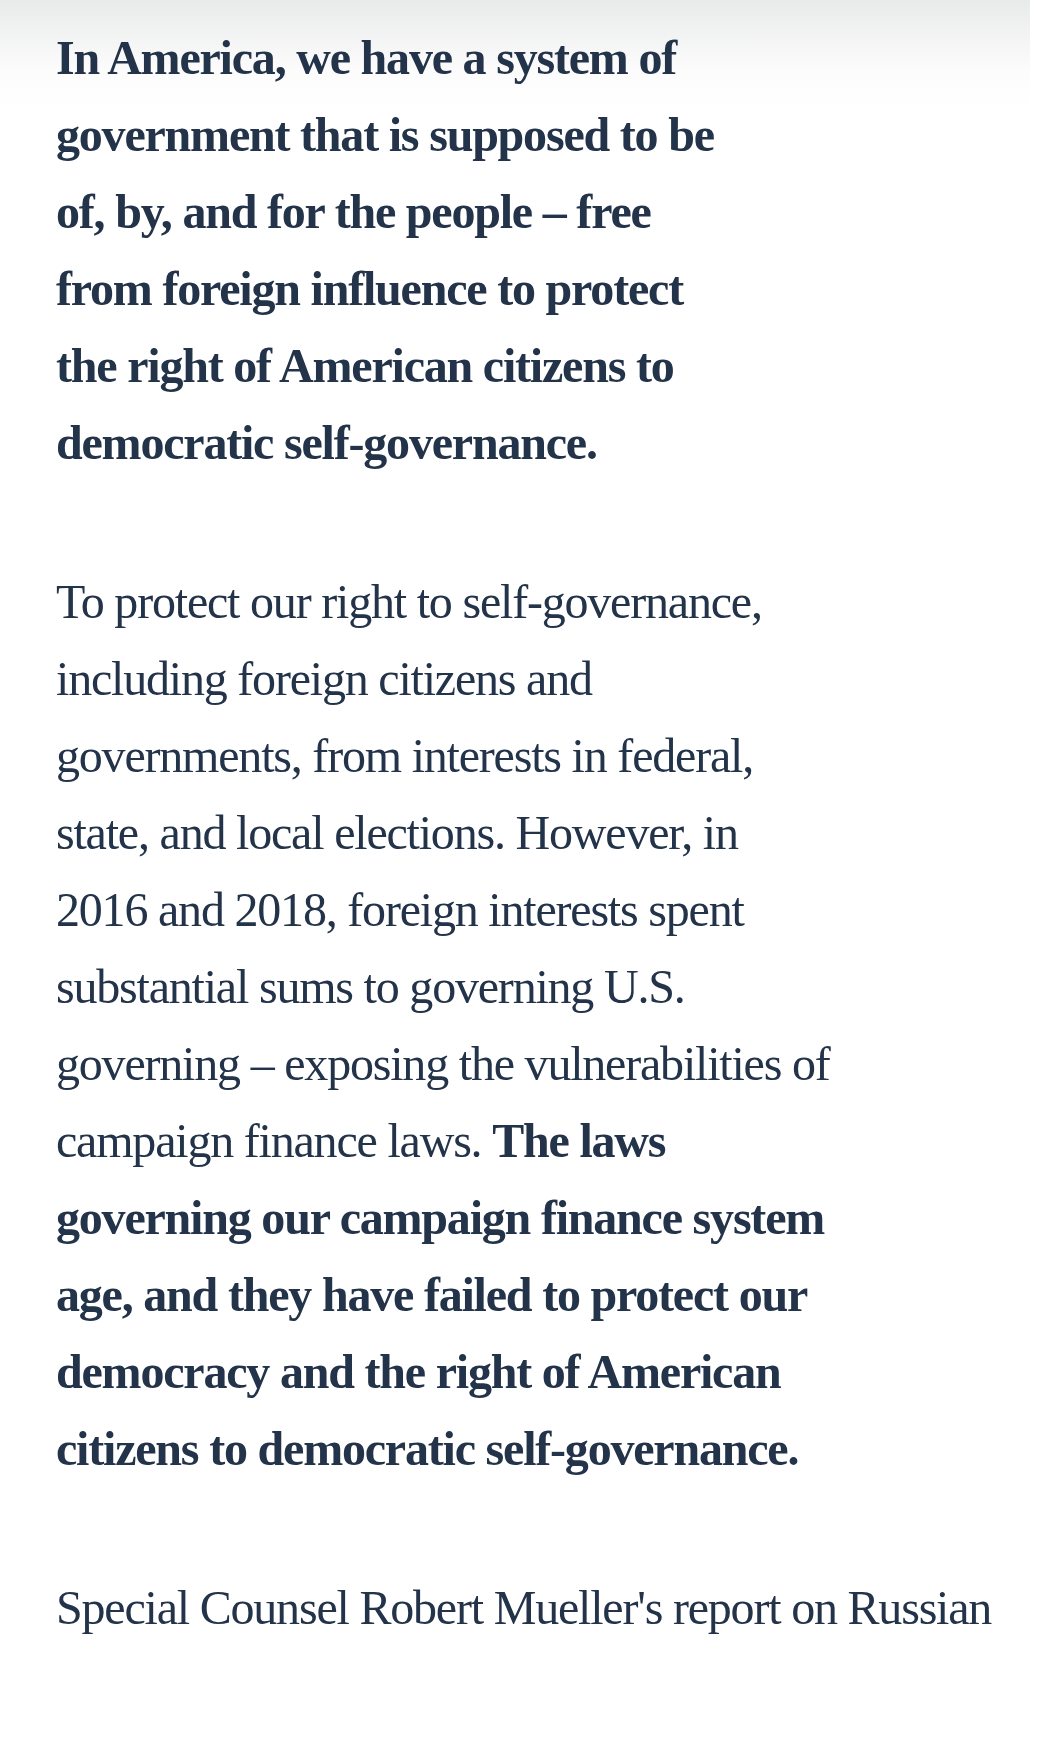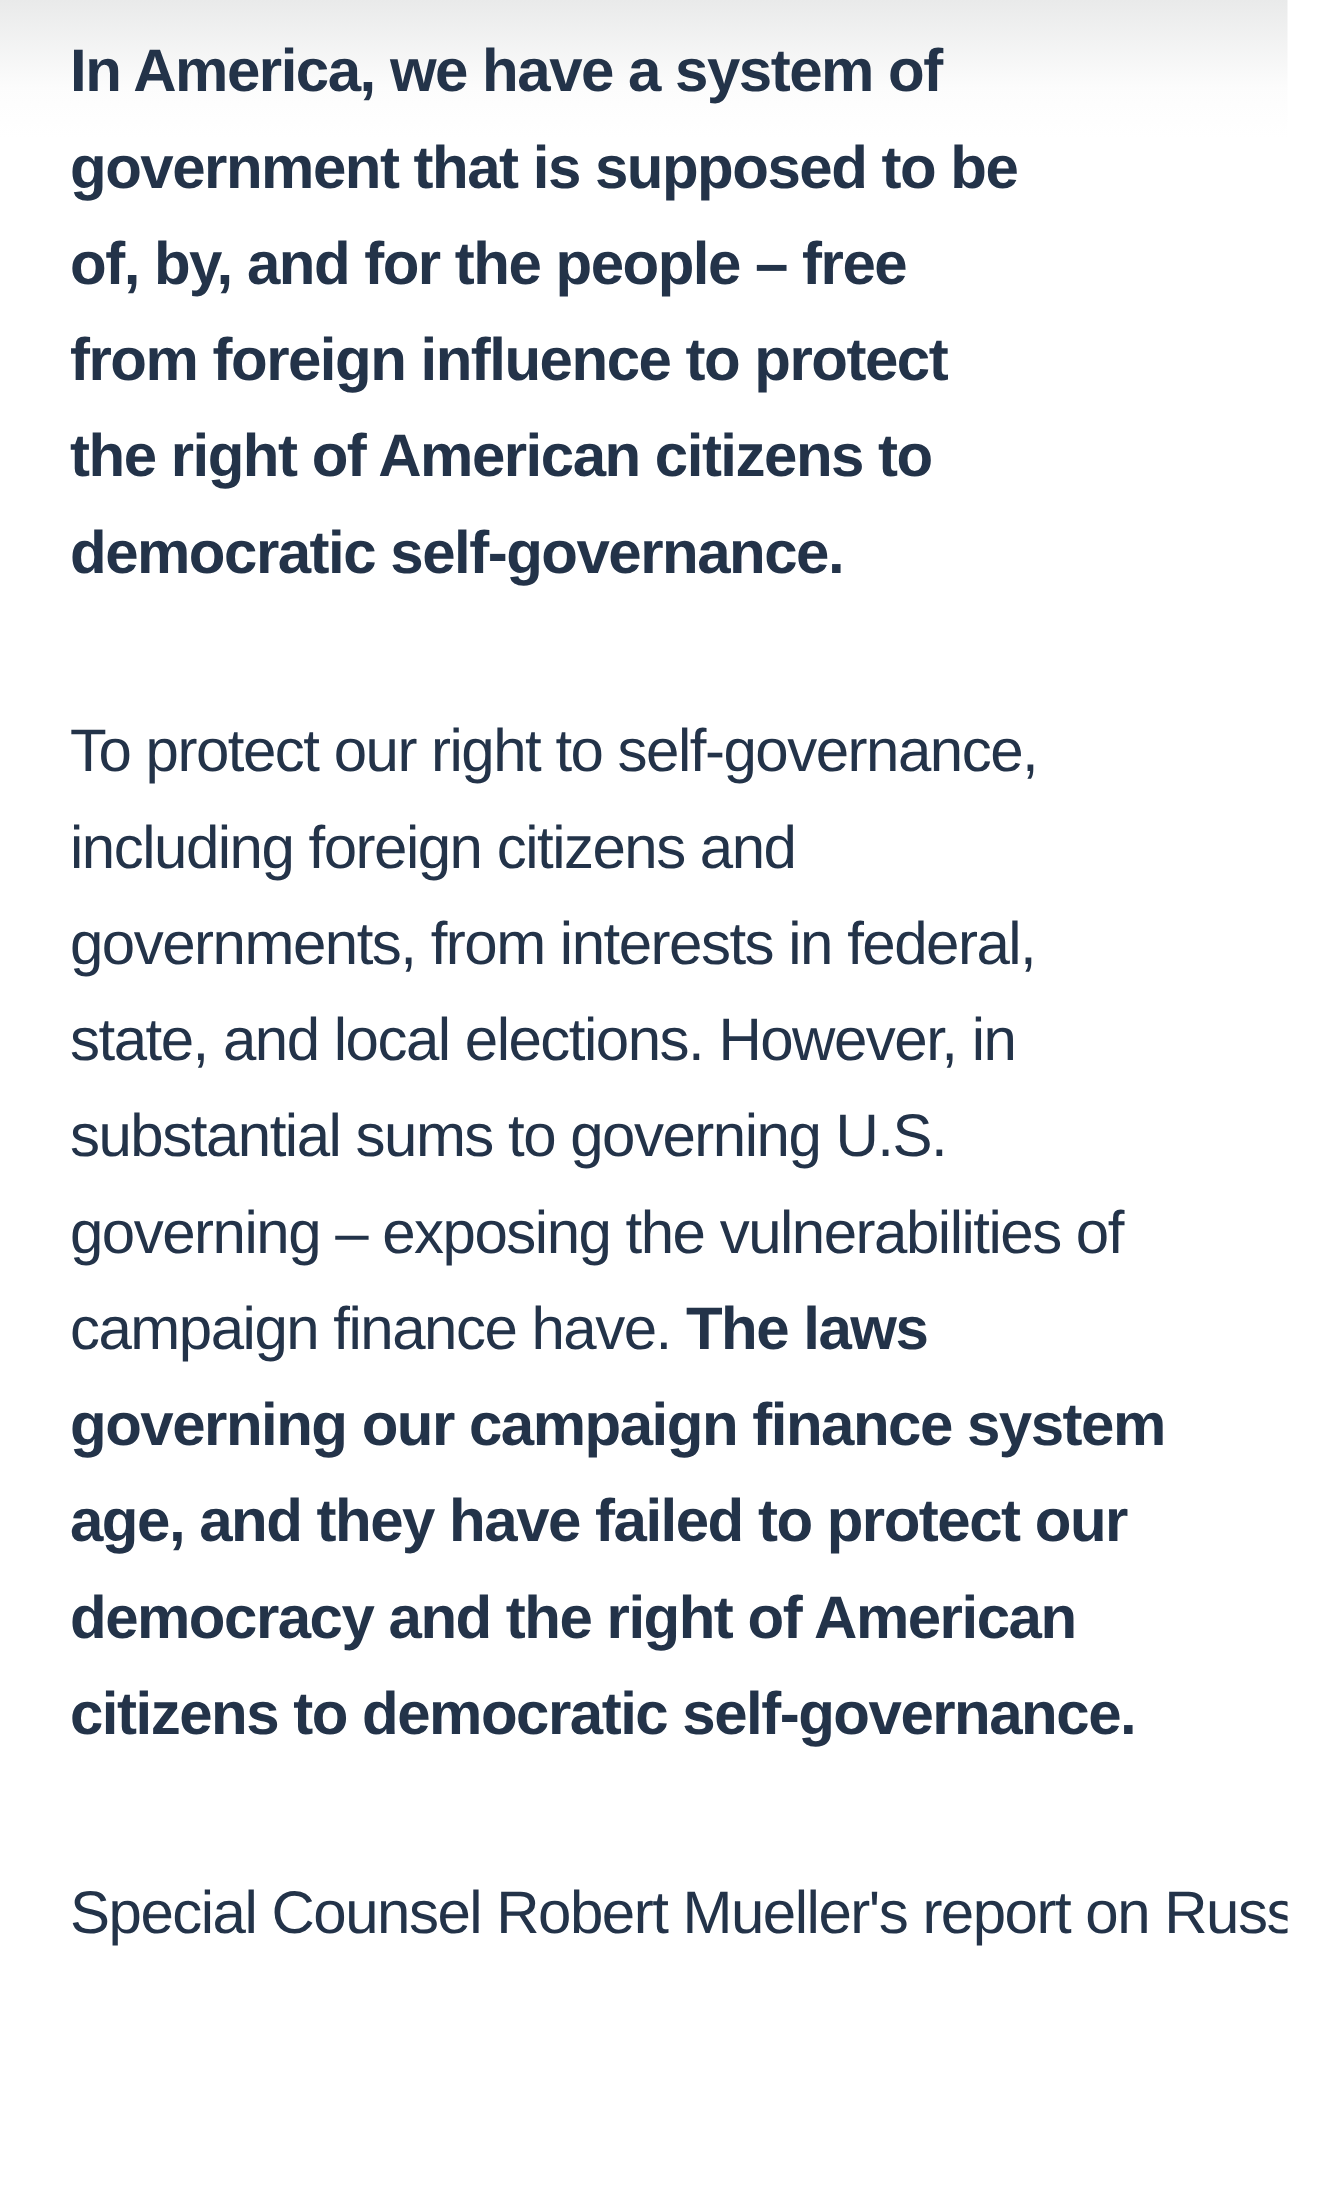--- a/index.html
+++ b/index.html
@@ -2,21 +2,21 @@
 <html><head>
 <meta charset="utf-8">
 <style>
   html, body { margin: 0; padding: 0; }
   .page {
     position: relative;
     width: 1030px;
     height: 1750px;
     overflow: hidden;
     background: linear-gradient(180deg, #e9eaea 0%, #fcfcfc 70px, #ffffff 110px) #ffffff;
-    font-family: Liberation Sans, sans-serif;
+    font-family: Liberation Serif, serif;
     color: #233349;
   }
   .article {
     padding: 19px 46px 0 56px;
   }
   .para { margin: 0 0 82px 0; }
   .line {
     white-space: nowrap;
     font-size: 48px;
     line-height: 77px;
@@ -39,23 +39,24 @@
       <div class="line">from foreign influence to protect</div>
       <div class="line">the right of American citizens to</div>
       <div class="line">democratic self-governance.</div>
     </div>
 
     <div class="para">
       <div class="line">To protect our right to self-governance,</div>
       <div class="line">including foreign citizens and</div>
       <div class="line">governments, from interests in federal,</div>
       <div class="line">state, and local elections. However, in</div>
+      <div class="line">2016 and 2018, foreign interests spent</div>
       <div class="line">substantial sums to governing U.S.</div>
       <div class="line">governing – exposing the vulnerabilities of</div>
-      <div class="line mixed"><span>campaign finance have. </span><span class="bold">The laws</span></div>
+      <div class="line mixed"><span>campaign finance laws. </span><span class="bold">The laws</span></div>
       <div class="line bold">governing our campaign finance system</div>
       <div class="line bold">age, and they have failed to protect our</div>
       <div class="line bold">democracy and the right of American</div>
       <div class="line bold">citizens to democratic self-governance.</div>
     </div>
 
     <div class="para">
       <div class="line">Special Counsel Robert Mueller's report on Russian</div>
     </div>
 

